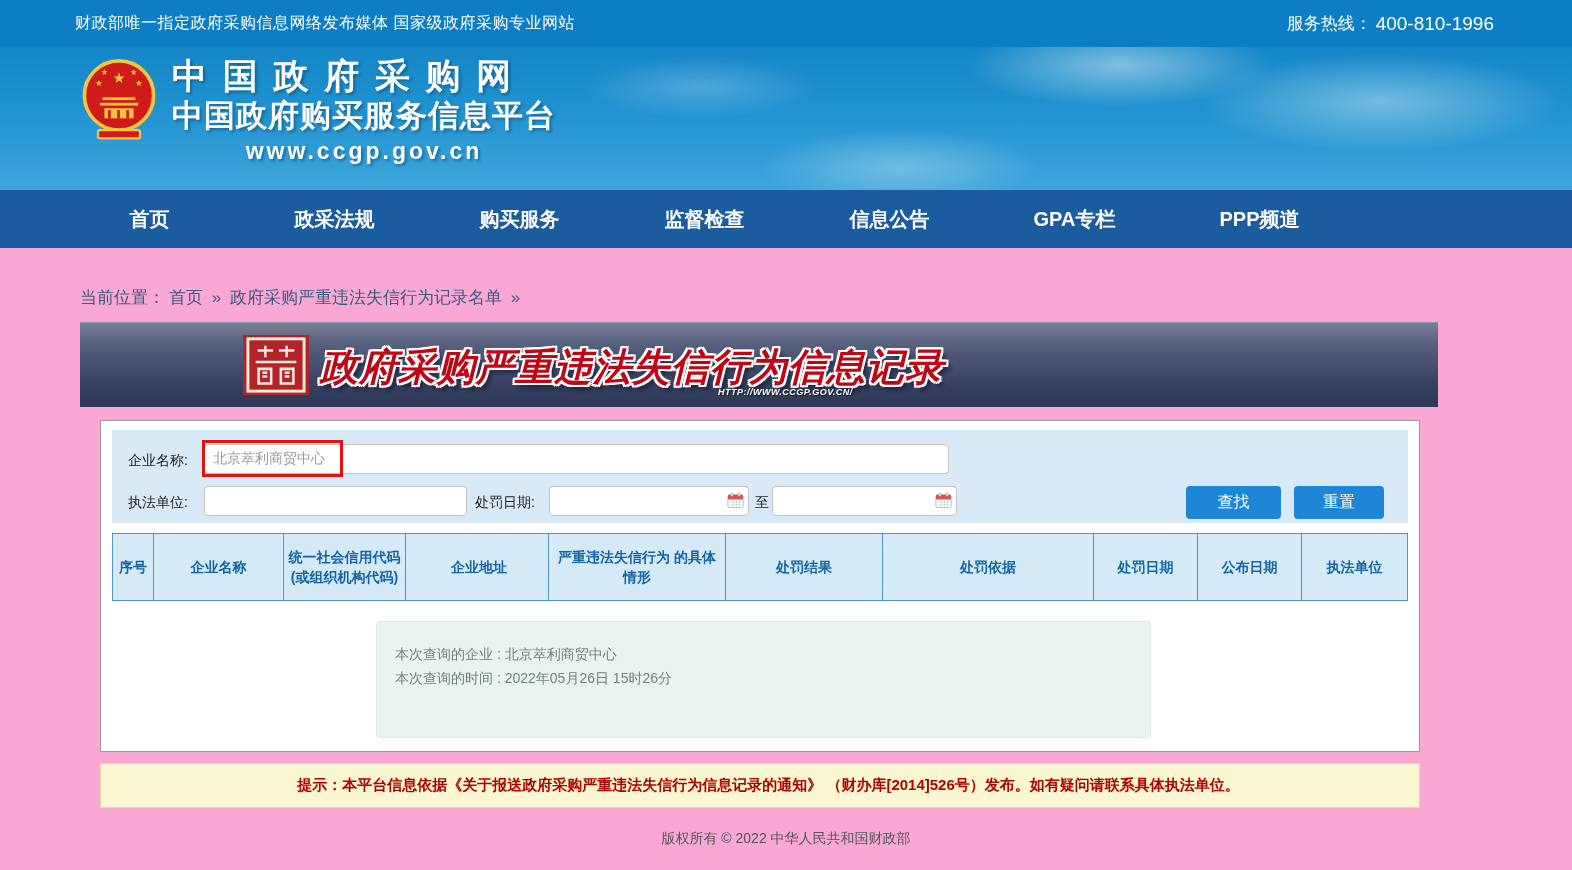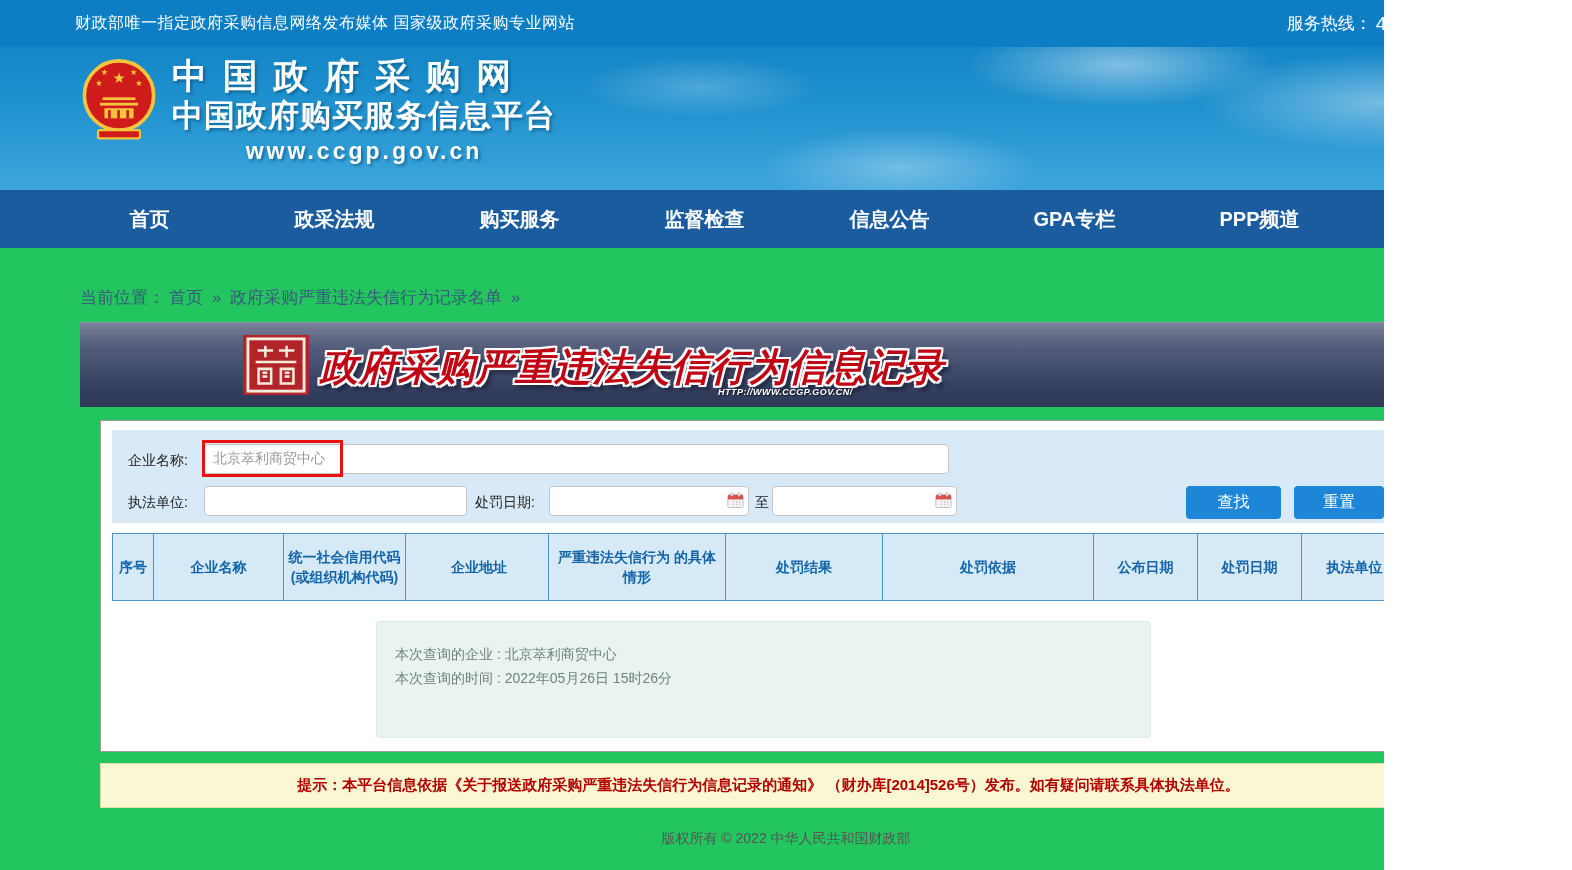--- a/index.html
+++ b/index.html
@@ -1,18 +1,18 @@
 <!DOCTYPE html>
 <html><head>
 <meta charset="utf-8">
 <style>
   * { margin:0; padding:0; box-sizing:border-box; }
   html,body { background:#fff; }
   body { font-family:"Liberation Sans","DejaVu Sans",sans-serif; }
-  .page { position:relative; width:1384px; height:870px; background:#22c55e; overflow:hidden; }
+  .page { position:relative; width:1572px; height:870px; background:#f9a8d4; overflow:hidden; }
 
   
   .topbar { position:absolute; left:0; top:0; width:1572px; height:47px; background:#0d7ec3;
             display:flex; align-items:center; justify-content:space-between; padding:0 78px 0 75px; }
   .topbar .tagline { color:#fff; font-size:16px; letter-spacing:.5px; }
   .topbar .hotline { color:#fff; font-size:17px; display:flex; align-items:center; gap:4px; }
   .topbar .hotline b { font-size:19px; font-weight:normal; }
 
   
   .masthead { position:absolute; left:0; top:47px; width:1572px; height:143px;
@@ -198,22 +198,22 @@
     </div>
 
     <div class="rtable">
       <div class="th" style="width:40px;">序号</div>
       <div class="th" style="width:130px;">企业名称</div>
       <div class="th" style="width:122px;">统一社会信用代码 (或组织机构代码)</div>
       <div class="th" style="width:143px;padding-left:8px;">企业地址</div>
       <div class="th" style="width:177px;">严重违法失信行为 的具体情形</div>
       <div class="th" style="width:157px;">处罚结果</div>
       <div class="th" style="width:211px;">处罚依据</div>
+      <div class="th" style="width:104px;">处罚日期</div>
       <div class="th" style="width:104px;">公布日期</div>
-      <div class="th" style="width:104px;">处罚日期</div>
       <div class="th" style="width:106px;">执法单位</div>
     </div>
 
     <div class="result-box">
       <div class="result-line">本次查询的企业 : 北京萃利商贸中心</div>
       <div class="result-line">本次查询的时间 : 2022年05月26日 15时26分</div>
     </div>
   </div>
 
   <div class="highlight-box"></div>

